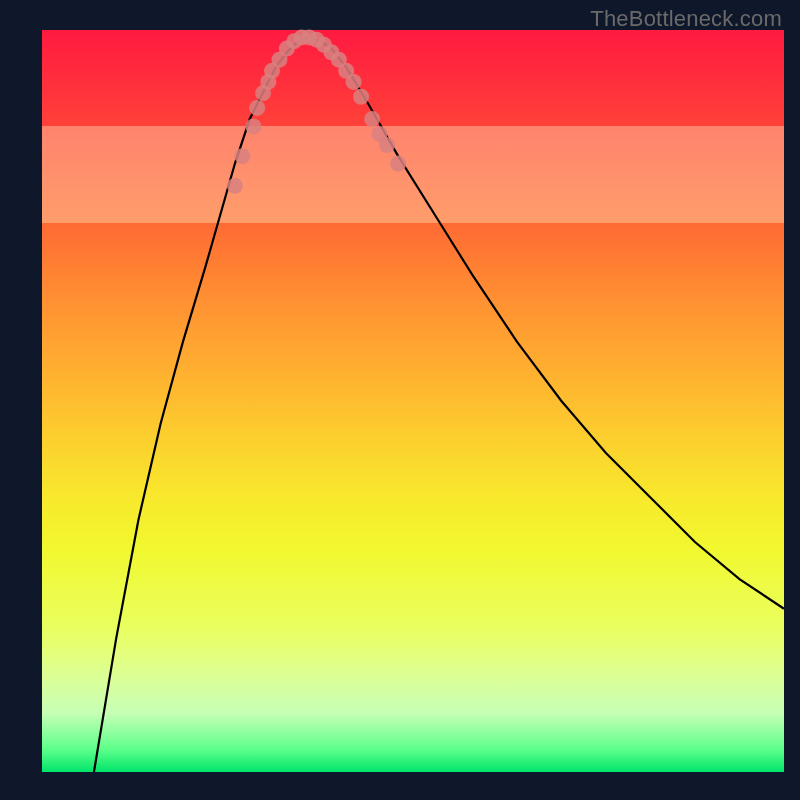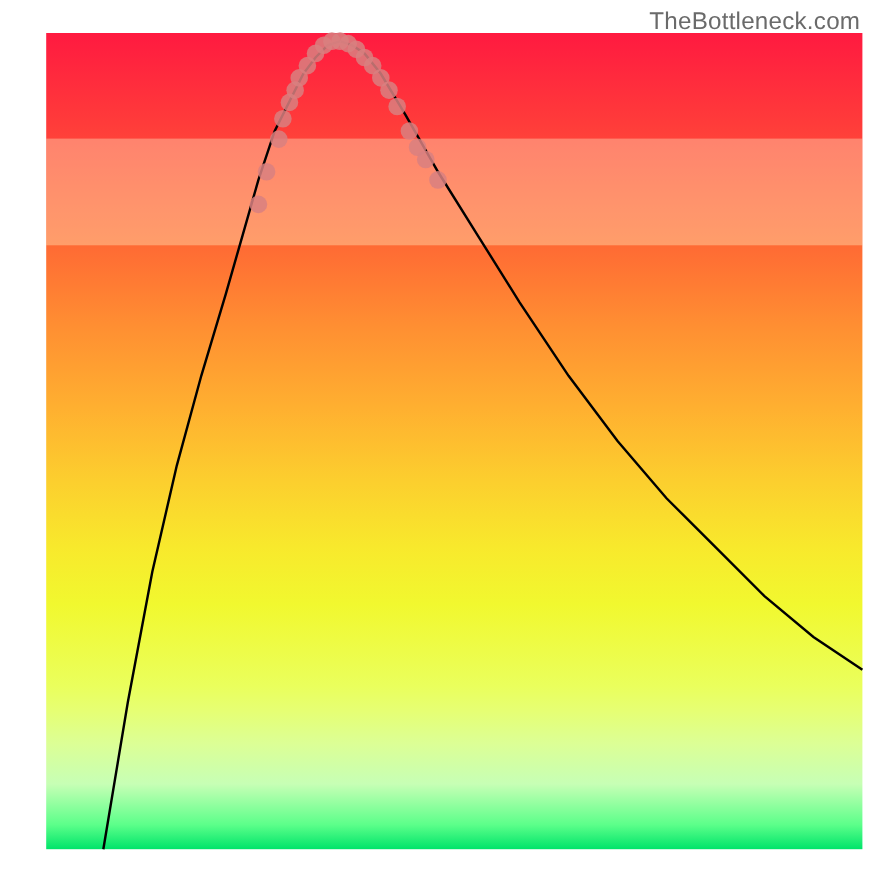--- a/index.html
+++ b/index.html
@@ -10,21 +10,21 @@
     background: #000000;
     overflow: hidden;
     font-family: Arial, Helvetica, sans-serif;
   }
   .frame {
     position: absolute;
     left: 0;
     top: 0;
     width: 800px;
     height: 800px;
-    background: #ffffff;
+    background: #0f172a;
   }
   .plot-area {
     position: absolute;
     left: 42px;
     top: 30px;
     width: 742px;
     height: 742px;
     background: linear-gradient(to bottom,
       #ff1a40 0%,
       #ff3b3a 11%,

